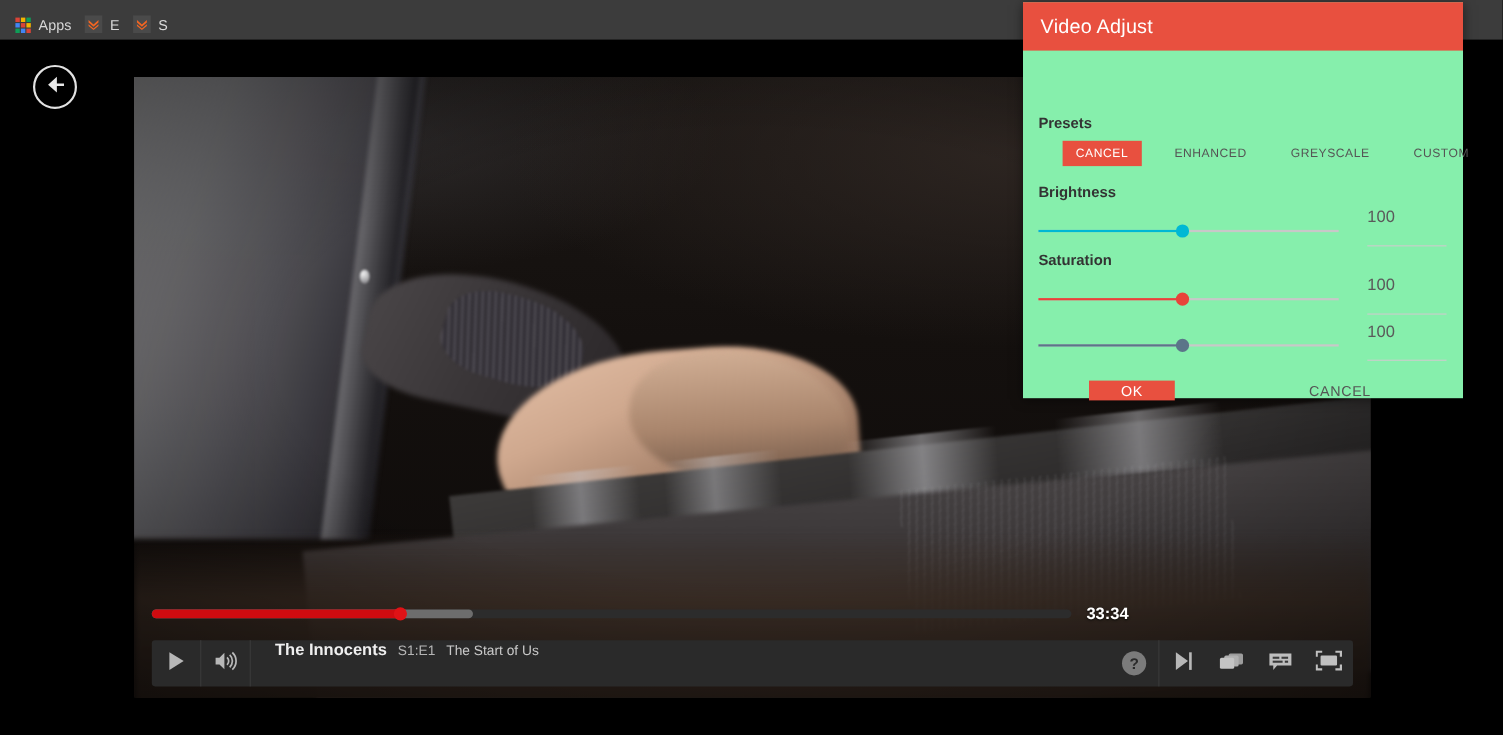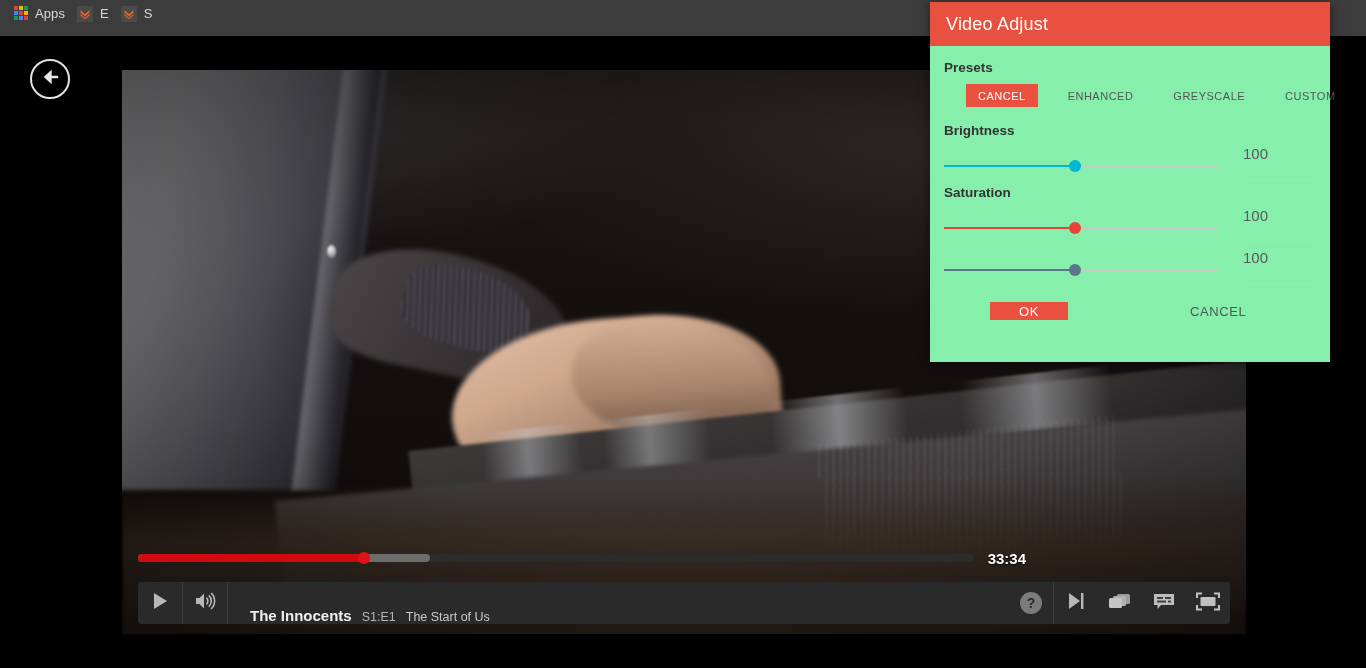--- a/index.html
+++ b/index.html
@@ -13,21 +13,21 @@
   
   #browser-bar {
     position: absolute; top: 0; left: 0;
     width: 1366px; height: 36px;
     background: #3c3c3c;
     display: flex; align-items: center;
     padding-left: 8px;
     z-index: 5;
   }
   .bm-item {
-    display: flex; align-items: flex-start;
+    display: flex; align-items: flex-end;
     height: 24px; padding: 0 6px;
     border-radius: 2px; cursor: default;
   }
   .bm-label {
     color: #d8d8d8; font-size: 13px;
     margin-left: 7px; white-space: nowrap;
     letter-spacing: .1px;
   }
   .apps-grid {
     width: 14px; height: 14px;
@@ -207,21 +207,21 @@
     text-shadow: 0 1px 2px rgba(0,0,0,.8);
     white-space: nowrap;
   }
 
   
   #control-bar {
     position: absolute; left: 16px; bottom: 10px;
     width: 1092px; height: 42px;
     background: #2a2a2a;
     border-radius: 3px;
-    display: flex; align-items: flex-end;
+    display: flex; align-items: flex-start;
     z-index: 2;
   }
   .ctl-btn {
     height: 42px; width: 44px;
     display: flex; align-items: center; justify-content: center;
     cursor: pointer;
   }
   .ctl-sep { width: 1px; height: 42px; background: #3a3a3a; }
   #media-title-group {
     display: flex; align-items: baseline;
@@ -249,21 +249,21 @@
     z-index: 20;
   }
   #dialog-header {
     height: 44px; background: #e8503f;
     display: flex; align-items: center;
     padding-left: 16px;
   }
   #dialog-title {
     color: #ffffff; font-size: 18px; letter-spacing: .2px;
   }
-  #dialog-body { padding: 14px 14px 0 14px; }
+  #dialog-body { padding: 14px 14px 0 14px; margin-top: 44px; }
   .section-label {
     color: #333333; font-size: 13.5px; font-weight: bold;
     margin-bottom: 9px;
   }
   #presets-row {
     display: flex; align-items: center;
     margin-bottom: 16px;
   }
   .preset-btn {
     height: 23px; padding: 0 12px;

